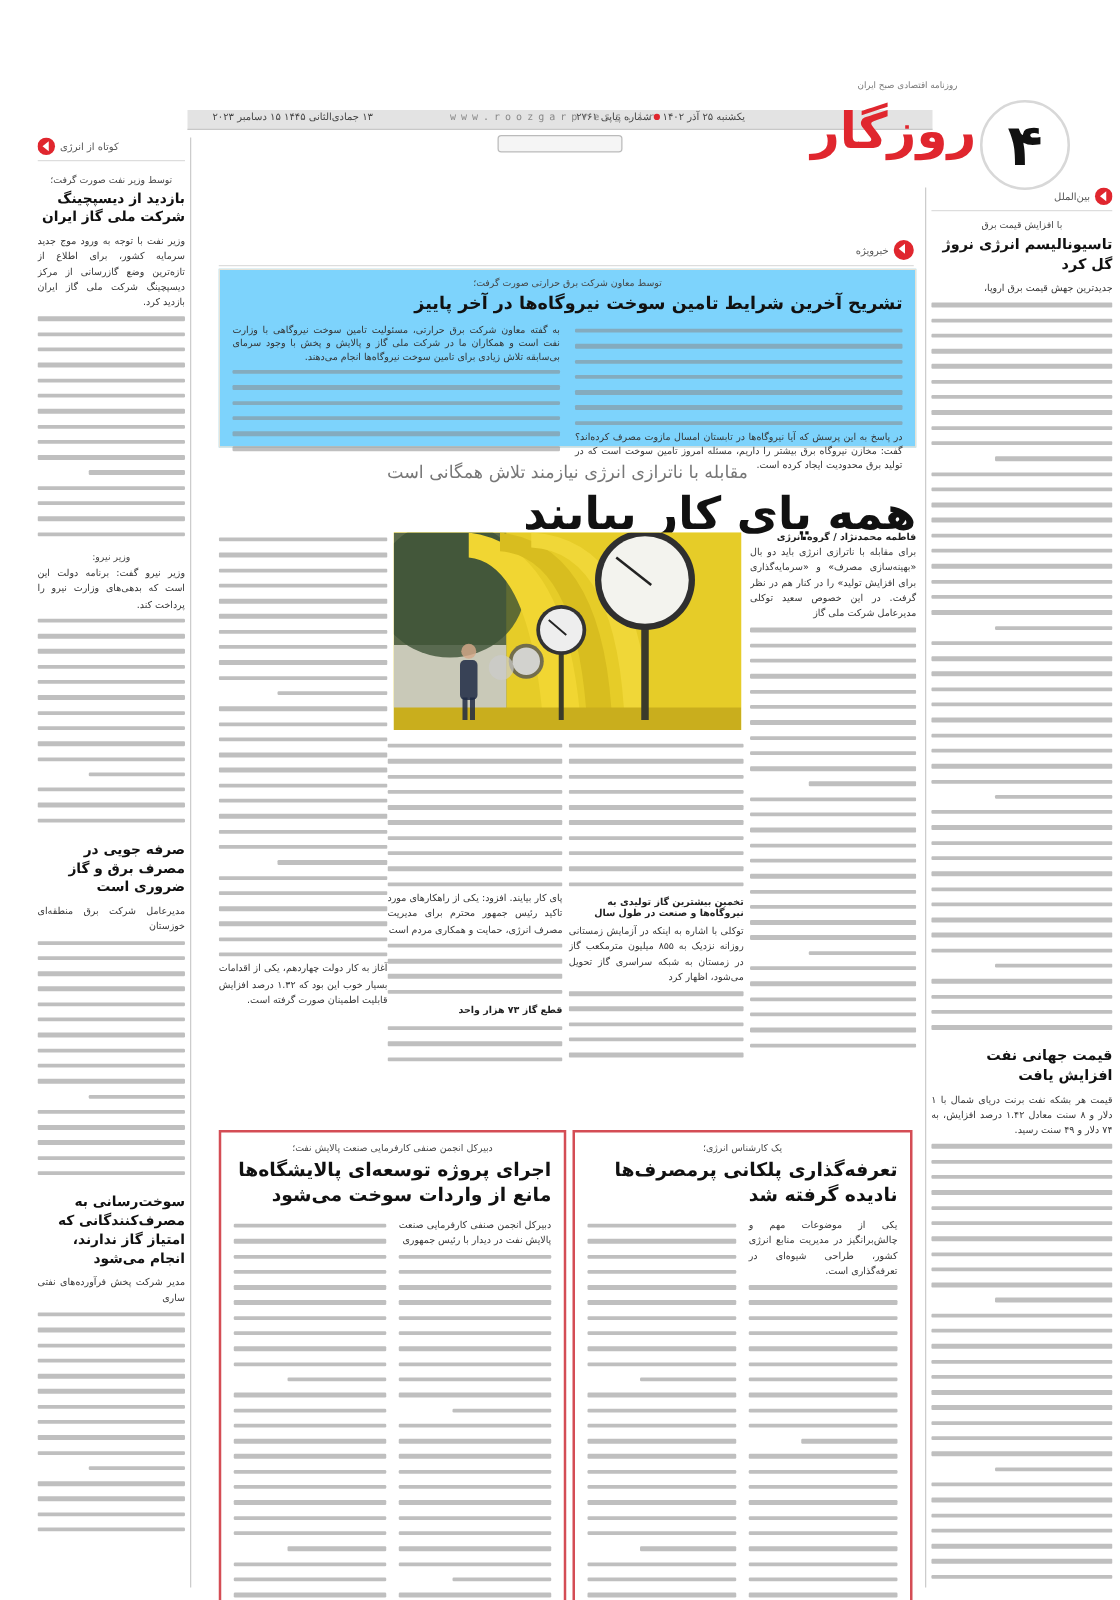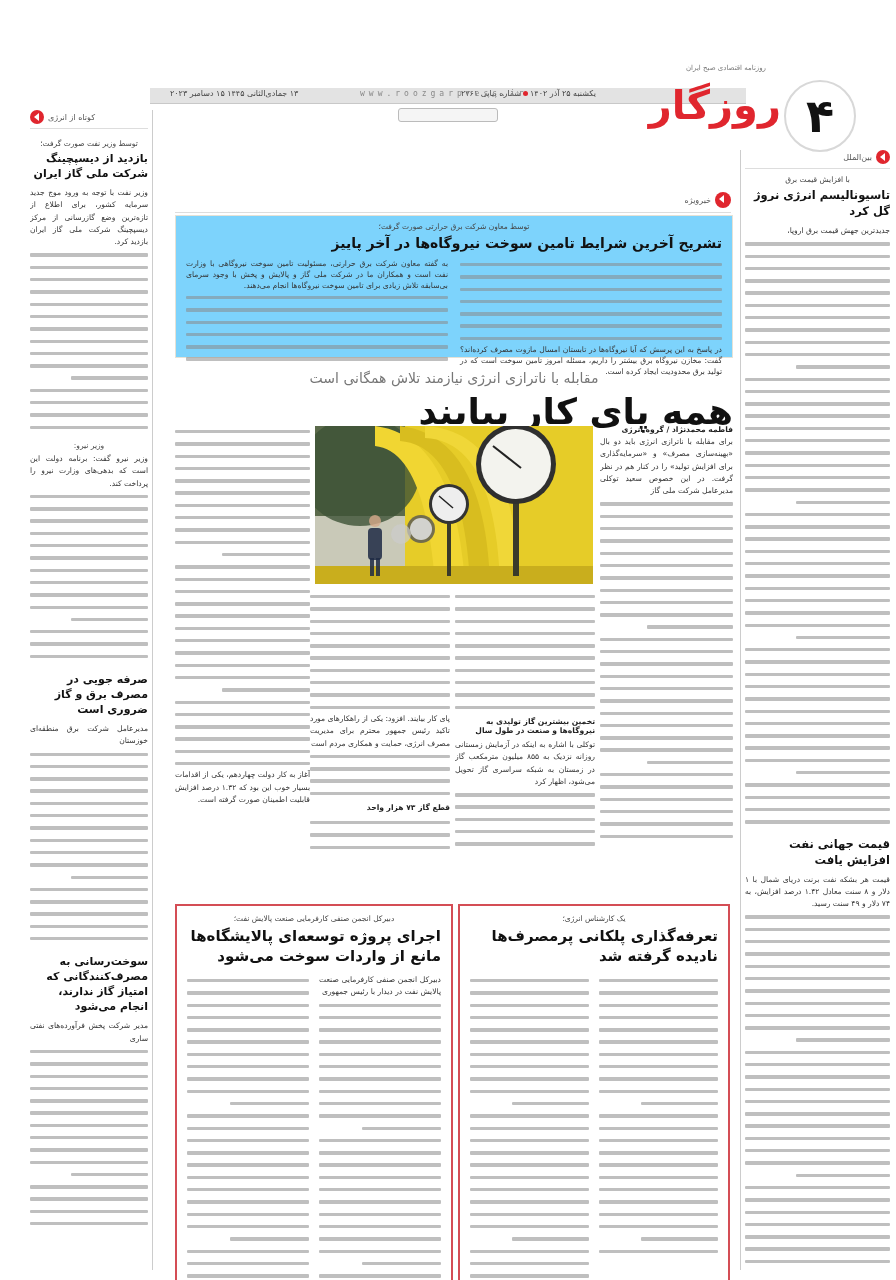--- a/index.html
+++ b/index.html
@@ -425,20 +425,21 @@
       <span></span>
     </div>
   <div class="body-text">آغاز به کار دولت چهاردهم، یکی از اقدامات بسیار خوب این بود که ۱.۳۲ درصد افزایش قابلیت اطمینان صورت گرفته است.</div>
 </div>
 
 <div class="abs box-red" style="left:458px; top:864px; width:272px; height:400px; padding:8px 10px; overflow:hidden;">
   <div class="kicker">یک کارشناس انرژی؛</div>
   <div class="headline" style="font-size:15px; line-height:20px; margin-bottom:8px;">تعرفه‌گذاری پلکانی پرمصرف‌ها نادیده گرفته شد</div>
   <div style="display:flex; gap:10px;">
     <div style="flex:1;">
+      <div class="body-text">یکی از موضوعات مهم و چالش‌برانگیز در مدیریت منابع انرژی کشور، طراحی شیوه‌ای در تعرفه‌گذاری است.</div>
       <div class="fill-lines" id="fill-b1">
           <span></span>
           <span></span>
           <span></span>
           <span></span>
           <span></span>
           <span></span>
           <span></span>
           <span></span>
           <span></span>

